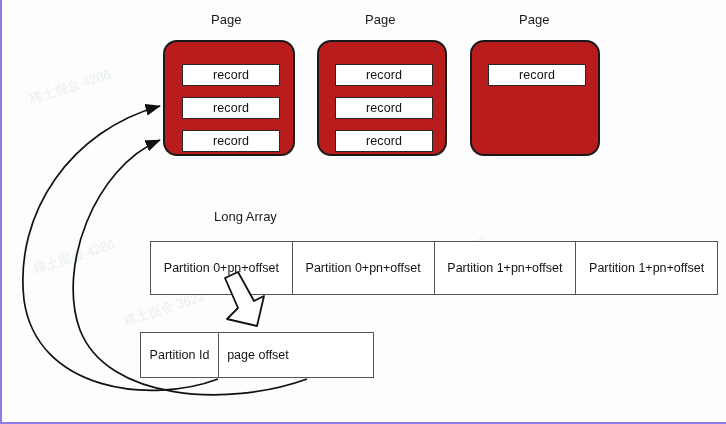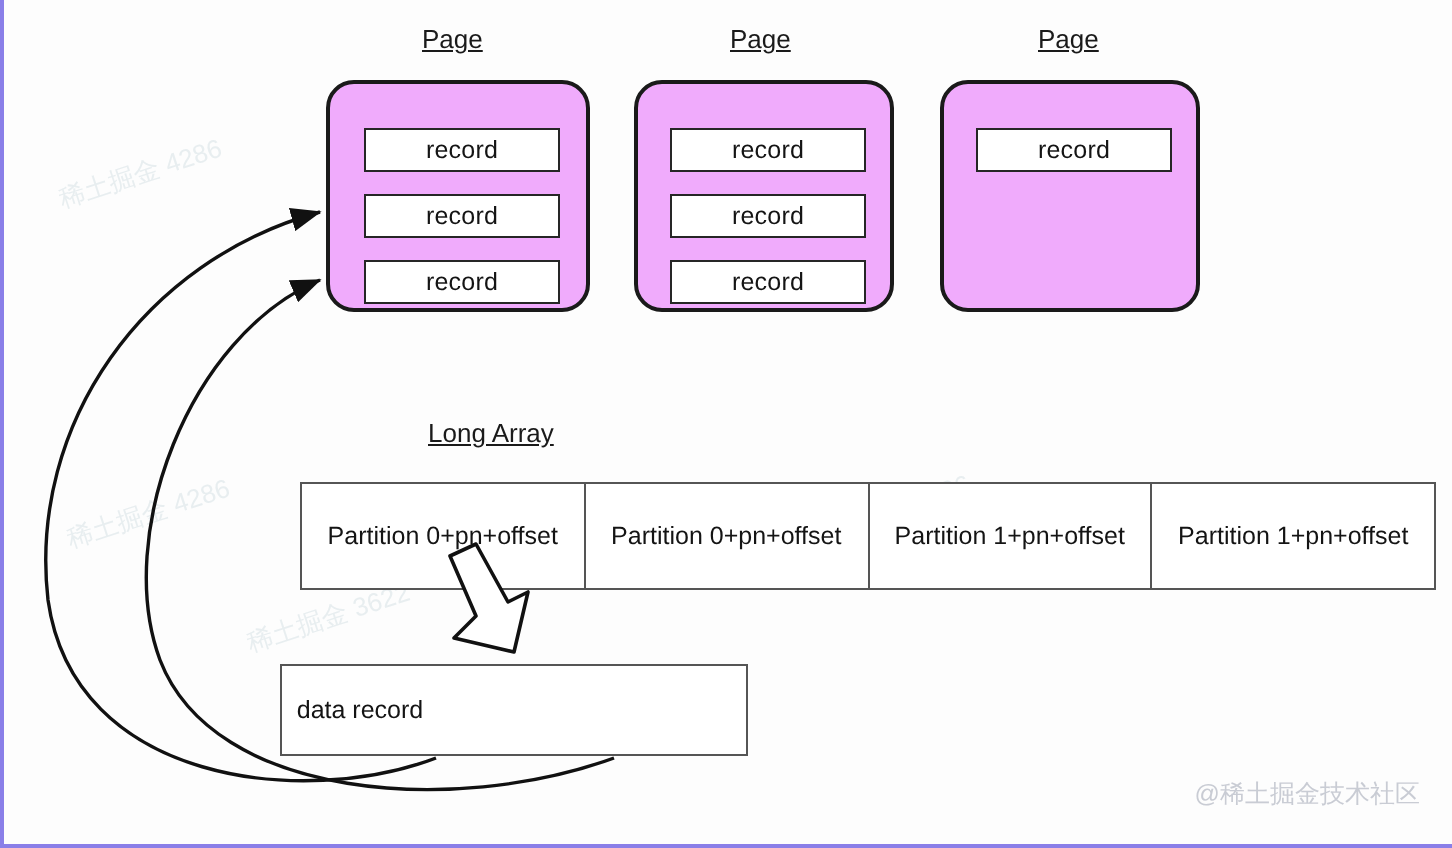--- a/index.html
+++ b/index.html
@@ -19,29 +19,28 @@
     box-sizing: border-box;
   }
 
   
   .label {
     position: absolute;
     font-size: 13px;
     color: #1a1a1a;
     white-space: nowrap;
     line-height: 1;
-    text-decoration: underline;
   }
 
   
   .page-box {
     position: absolute;
     border: 2px solid #1a1a1a;
     border-radius: 14px;
-    background: #f0abfc;
+    background: #b91c1c;
     box-sizing: border-box;
   }
   .record {
     position: absolute;
     border: 1.5px solid #262626;
     background: #ffffff;
     box-sizing: border-box;
     display: flex;
     align-items: center;
     justify-content: center;
@@ -164,32 +163,32 @@
   <div class="label" style="left:212px; top:210px;">Long Array</div>
 
   <div id="long-array">
     <div class="cell">Partition 0+pn+offset</div>
     <div class="cell">Partition 0+pn+offset</div>
     <div class="cell">Partition 1+pn+offset</div>
     <div class="cell">Partition 1+pn+offset</div>
   </div>
 
   <div id="descriptor-table">
-    <div class="cell c2">data record</div>
+    <div class="cell c0">Partition Id</div>
+    <div class="cell c2">page offset</div>
   </div>
 
   <svg id="overlay" viewBox="0 0 726 424">
     <defs>
       <marker id="head" markerWidth="9" markerHeight="7" refX="8.5" refY="3.5" orient="auto">
         <polygon points="0 0, 9 3.5, 0 7" fill="#111"></polygon>
       </marker>
     </defs>
 
     <path d="M 216 379 C 150 404, 35 392, 22 300 C 12 212, 70 130, 158 106" fill="none" stroke="#111" stroke-width="1.7" marker-end="url(#head)"></path>
 
     <path d="M 305 379 C 225 408, 105 400, 78 330 C 55 268, 92 168, 158 140" fill="none" stroke="#111" stroke-width="1.7" marker-end="url(#head)"></path>
 
     <polygon points="223,278 236,272 252,301 262,296 255,326 225,319 236,308" fill="#ffffff" stroke="#111" stroke-width="1.8" stroke-linejoin="round"></polygon>
   </svg>
 
-  <div class="wm-brand">@稀土掘金技术社区</div>
 
 </div>
 
 </body></html>

